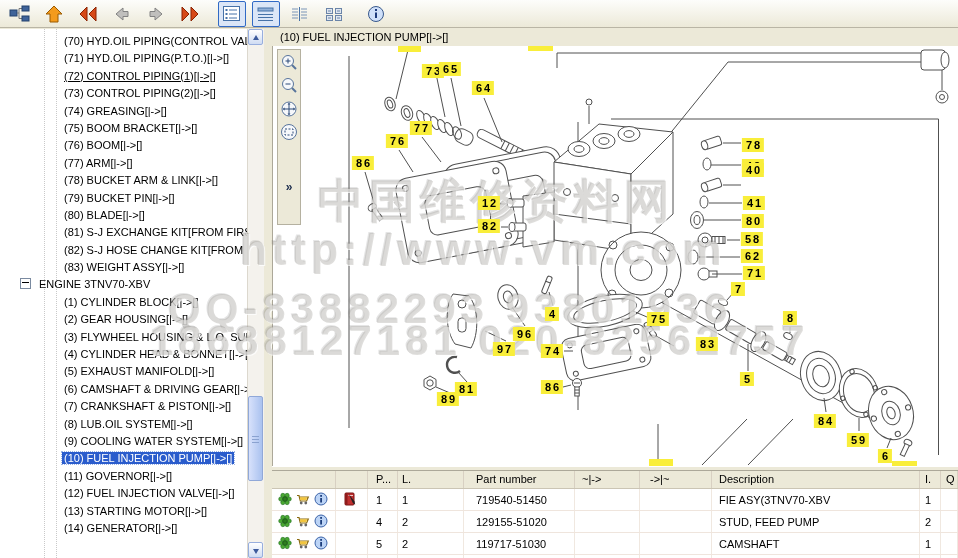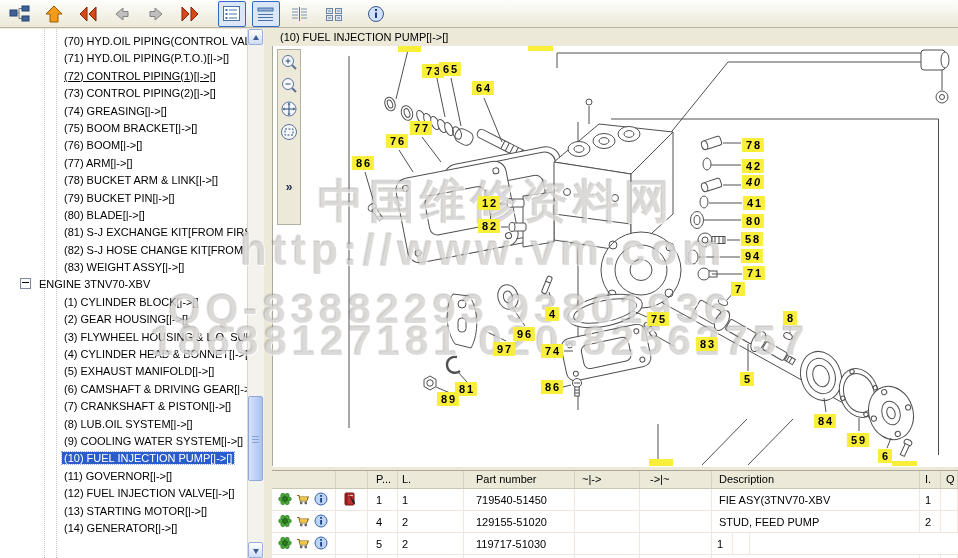--- a/index.html
+++ b/index.html
@@ -446,25 +446,25 @@
         <div class="part-label" style="left: 160px; top: 25px;">73</div>
         <div class="part-label" style="left: 177px; top: 23px;">65</div>
         <div class="part-label" style="left: 210px; top: 42px;">64</div>
         <div class="part-label" style="left: 124px; top: 95px;">76</div>
         <div class="part-label" style="left: 148px; top: 82px;">77</div>
         <div class="part-label" style="left: 90px; top: 117px;">86</div>
         <div class="part-label" style="left: 216px; top: 157px;">12</div>
         <div class="part-label" style="left: 216px; top: 180px;">82</div>
         <div class="part-label" style="left: 480px; top: 99px;">78</div>
         <div class="part-label" style="left: 480px; top: 120px;">42</div>
-        <div class="part-label" style="left: 480px; top: 136px; font-style: italic;">40</div>
+        <div class="part-label" style="left: 480px; top: 124px;">40</div>
         <div class="part-label" style="left: 481px; top: 157px;">41</div>
         <div class="part-label" style="left: 480px; top: 175px;">80</div>
         <div class="part-label" style="left: 479px; top: 193px;">58</div>
-        <div class="part-label" style="left: 479px; top: 210px;">94</div>
+        <div class="part-label" style="left: 479px; top: 210px;">62</div>
         <div class="part-label" style="left: 481px; top: 227px;">71</div>
         <div class="part-label" style="left: 465px; top: 243px;">7</div>
         <div class="part-label" style="left: 517px; top: 272px;">8</div>
         <div class="part-label" style="left: 279px; top: 268px;">4</div>
         <div class="part-label" style="left: 251px; top: 288px;">96</div>
         <div class="part-label" style="left: 231px; top: 303px;">97</div>
         <div class="part-label" style="left: 279px; top: 305px;">74</div>
         <div class="part-label" style="left: 385px; top: 273px;">75</div>
         <div class="part-label" style="left: 434px; top: 298px;">83</div>
         <div class="part-label" style="left: 279px; top: 341px;">86</div>
@@ -604,20 +604,21 @@
                   <rect x="6.2" y="3" width="1.8" height="1.8" fill="#1c3e7c"></rect>
                 </svg></span>
             </span>
           </div>
           <div class="td" style="width: 32px; padding-left: 6px;"></div>
           <div class="td" style="width: 30px; padding-left: 8px;">5</div>
           <div class="td" style="width: 66px; padding-left: 4px;">2</div>
           <div class="td" style="width: 111px; padding-left: 12px;">119717-51030</div>
           <div class="td" style="width: 65px; padding-left: 7px;"></div>
           <div class="td" style="width: 72px; padding-left: 10px;"></div>
+          <div class="td" style="width: 208px; padding-left: 7px;">CAMSHAFT</div>
           <div class="td" style="width: 21px; padding-left: 5px;">1</div>
           <div class="td" style="width: 17px; padding-left: 5px;"></div>
         </div>
         <div class="trow">
           <div class="td" style="width: 64px; padding-left: 6px;">
             <span class="row-icons">
               <span><svg width="14" height="14" viewBox="0 0 14 14">
                   <g fill="#4aa832" stroke="#1b6b1b" stroke-width="0.6">
                     <circle cx="11.2" cy="7" r="2.1"></circle>
                     <circle cx="9.1" cy="10.6" r="2.1"></circle>

